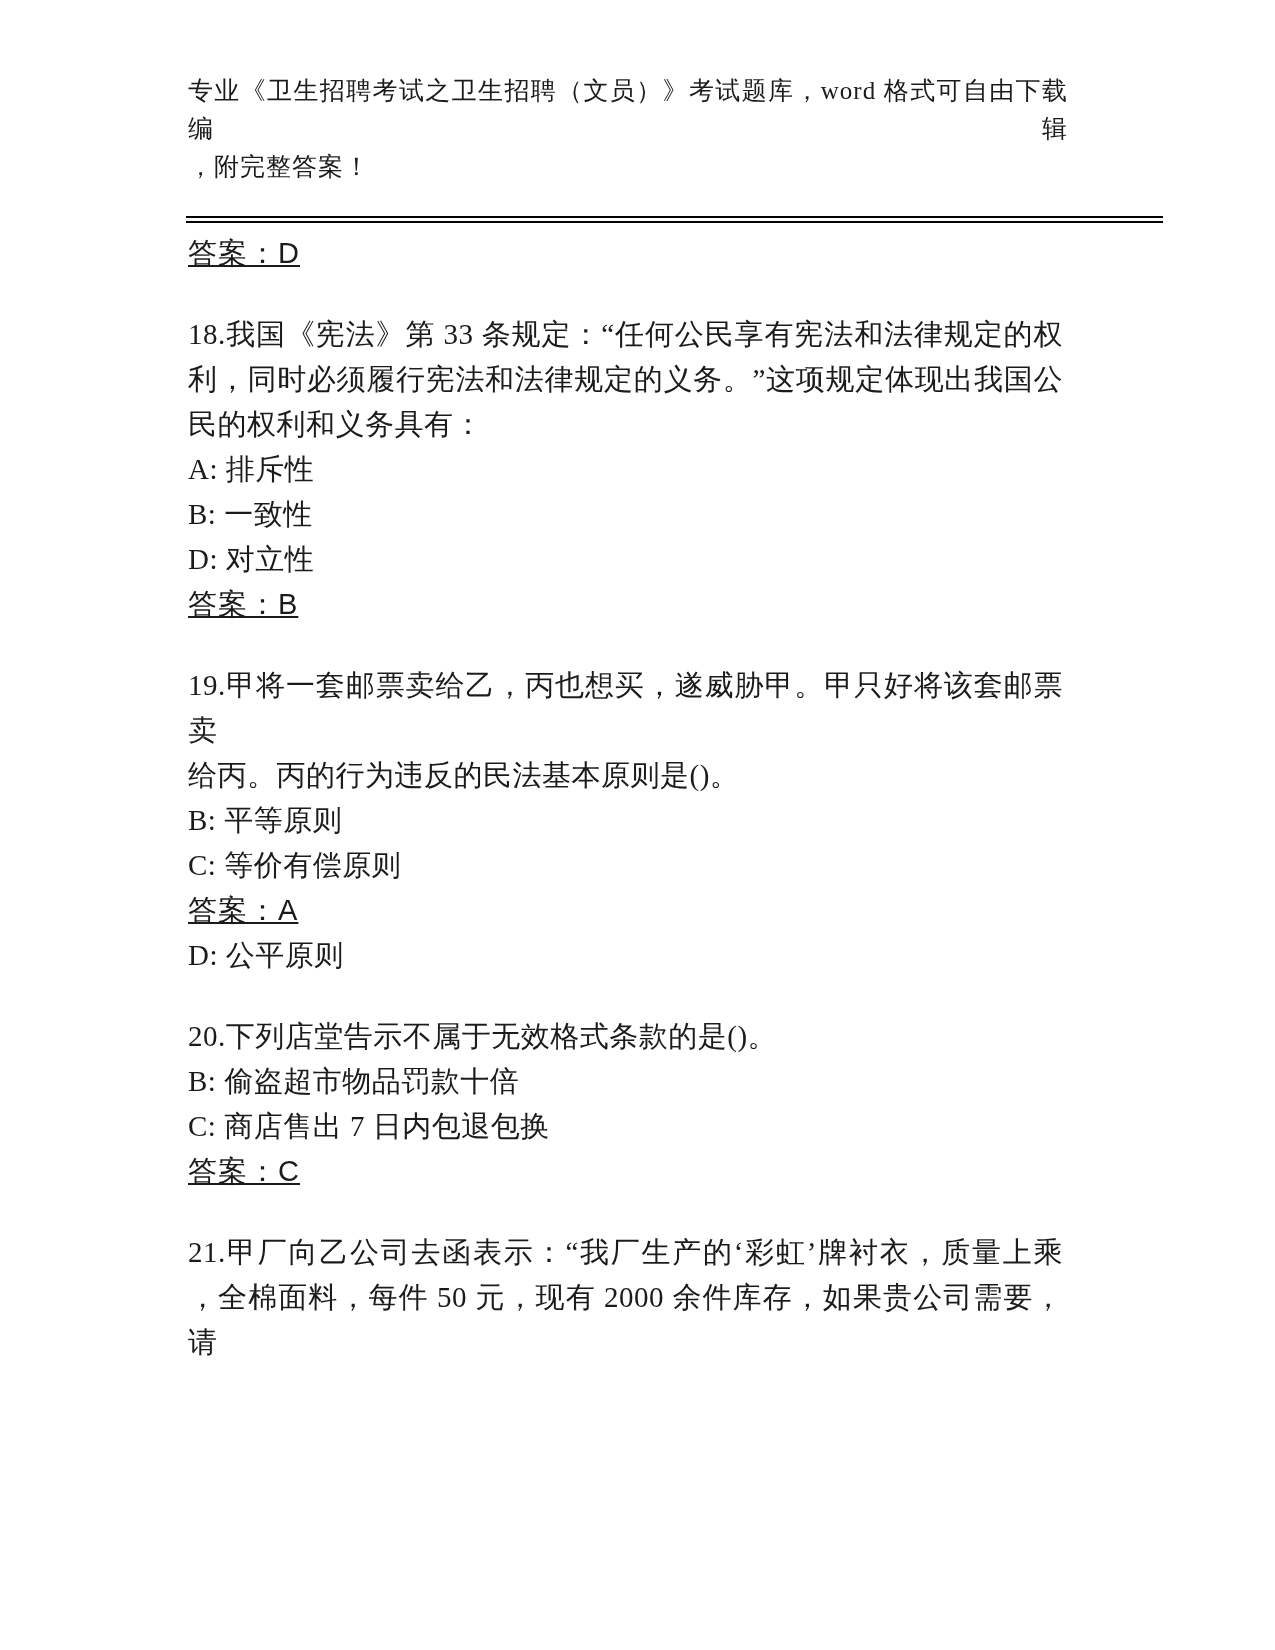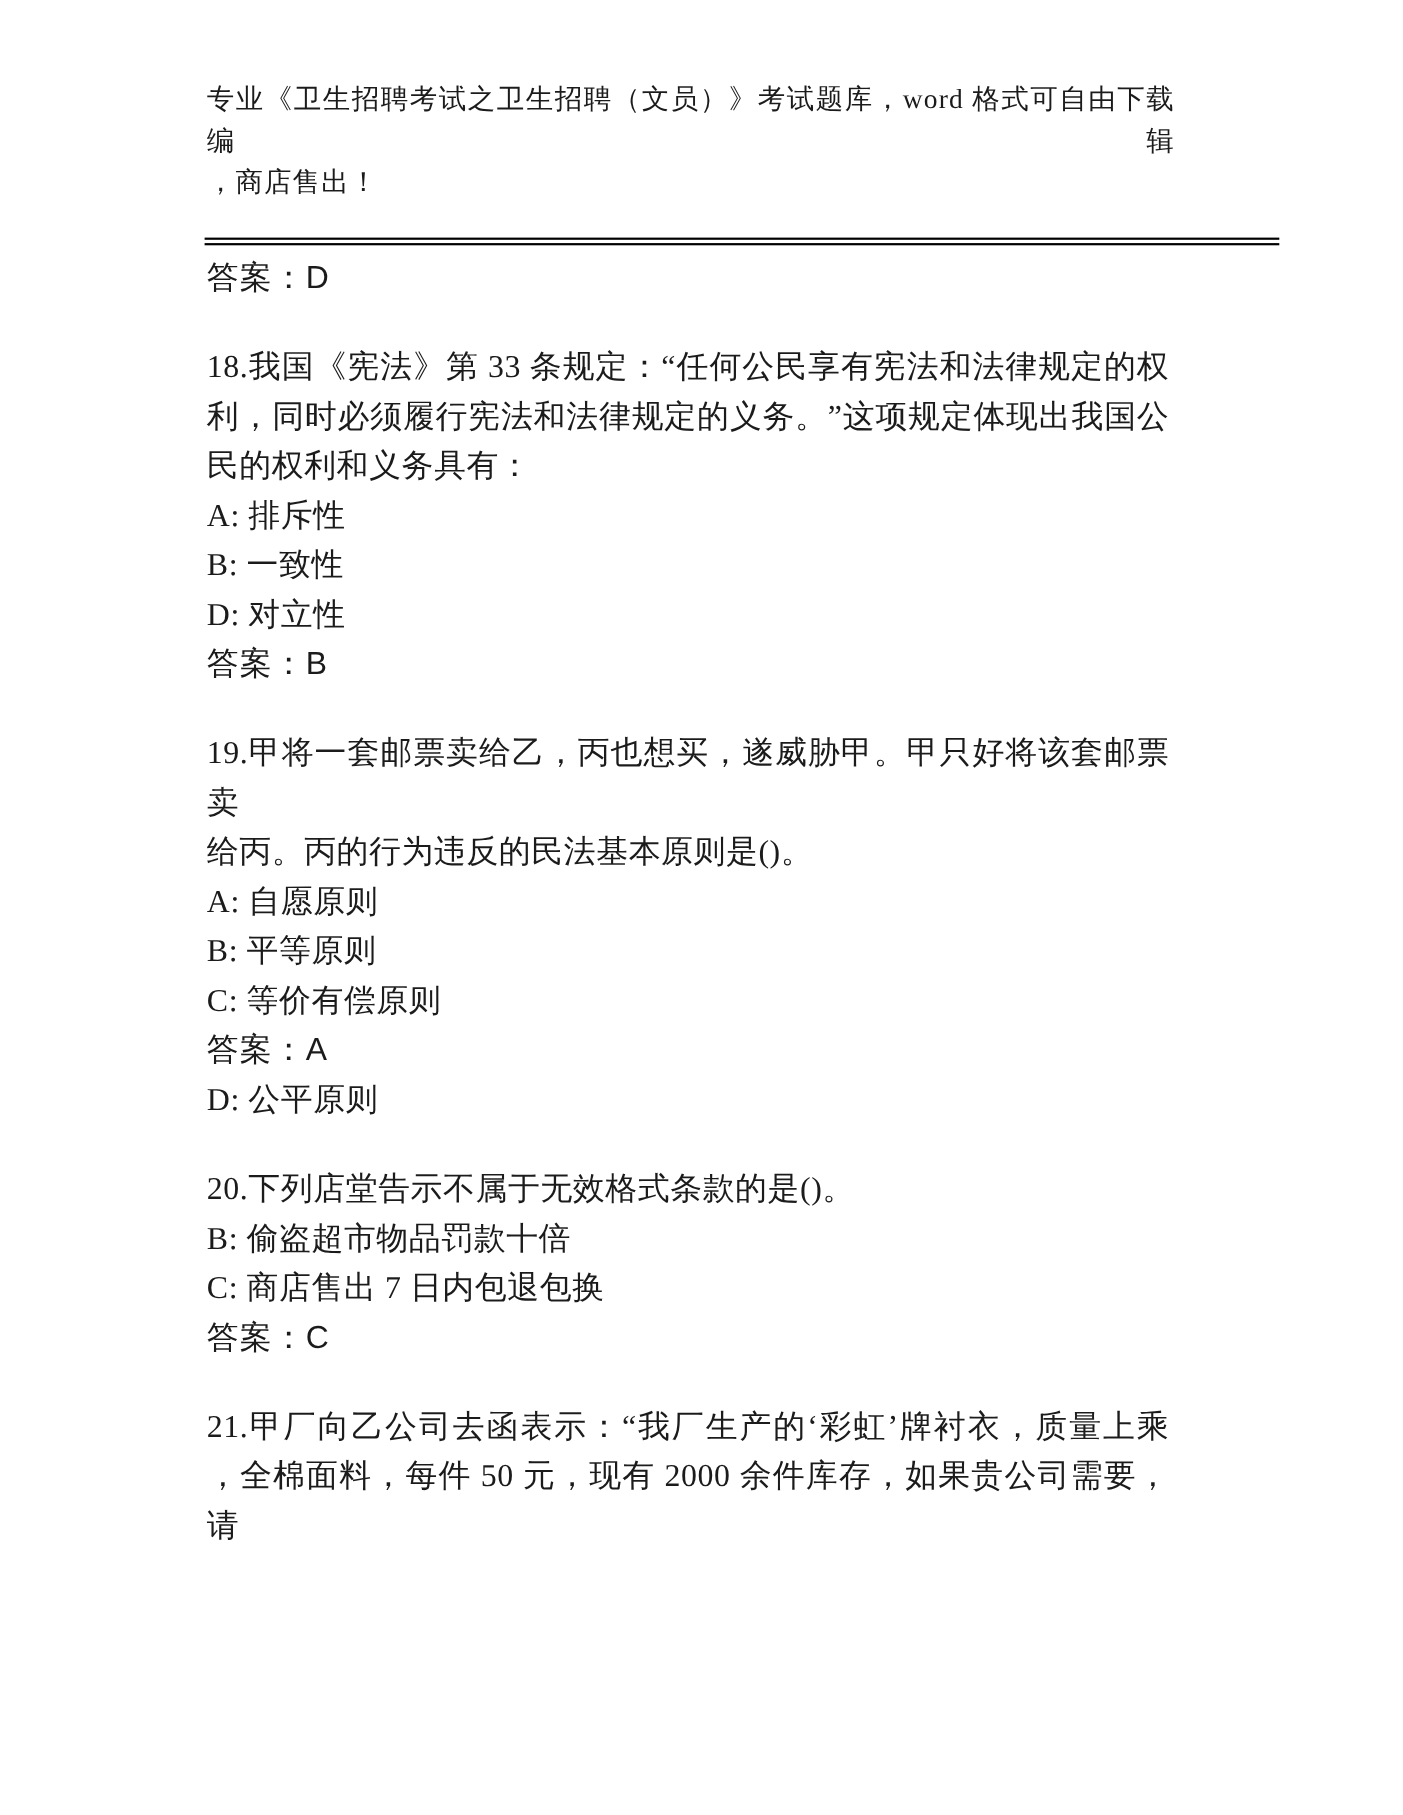--- a/index.html
+++ b/index.html
@@ -36,30 +36,31 @@
   .block.first { margin-top: 0; }
   .line { white-space: pre-wrap; }
   .j {
     text-align: justify;
     text-align-last: justify;
     text-justify: inter-character;
   }
   .answer {
     font-family: "Liberation Sans", "DejaVu Sans", sans-serif;
     letter-spacing: 1px;
+    text-decoration: underline;
   }
 </style>
 </head>
 <body>
 
 <div class="page">
 
   <div class="header">
     <div class="line j">专业《卫生招聘考试之卫生招聘（文员）》考试题库，word 格式可自由下载编辑</div>
-    <div class="line">，商店售出！</div>
+    <div class="line">，附完整答案！</div>
   </div>
 
   <div class="rule"></div>
 
   <div class="content">
 
     <div class="block first">
       <div class="line answer">答案：D</div>
     </div>
 
@@ -69,21 +70,20 @@
       <div class="line">民的权利和义务具有：</div>
       <div class="line">A: 排斥性</div>
       <div class="line">B: 一致性</div>
       <div class="line">D: 对立性</div>
       <div class="line answer">答案：B</div>
     </div>
 
     <div class="block">
       <div class="line j">19.甲将一套邮票卖给乙，丙也想买，遂威胁甲。甲只好将该套邮票卖</div>
       <div class="line">给丙。丙的行为违反的民法基本原则是()。</div>
-      <div class="line">A: 自愿原则</div>
       <div class="line">B: 平等原则</div>
       <div class="line">C: 等价有偿原则</div>
       <div class="line answer">答案：A</div>
       <div class="line">D: 公平原则</div>
     </div>
 
     <div class="block">
       <div class="line">20.下列店堂告示不属于无效格式条款的是()。</div>
       <div class="line">B: 偷盗超市物品罚款十倍</div>
       <div class="line">C: 商店售出 7 日内包退包换</div>

